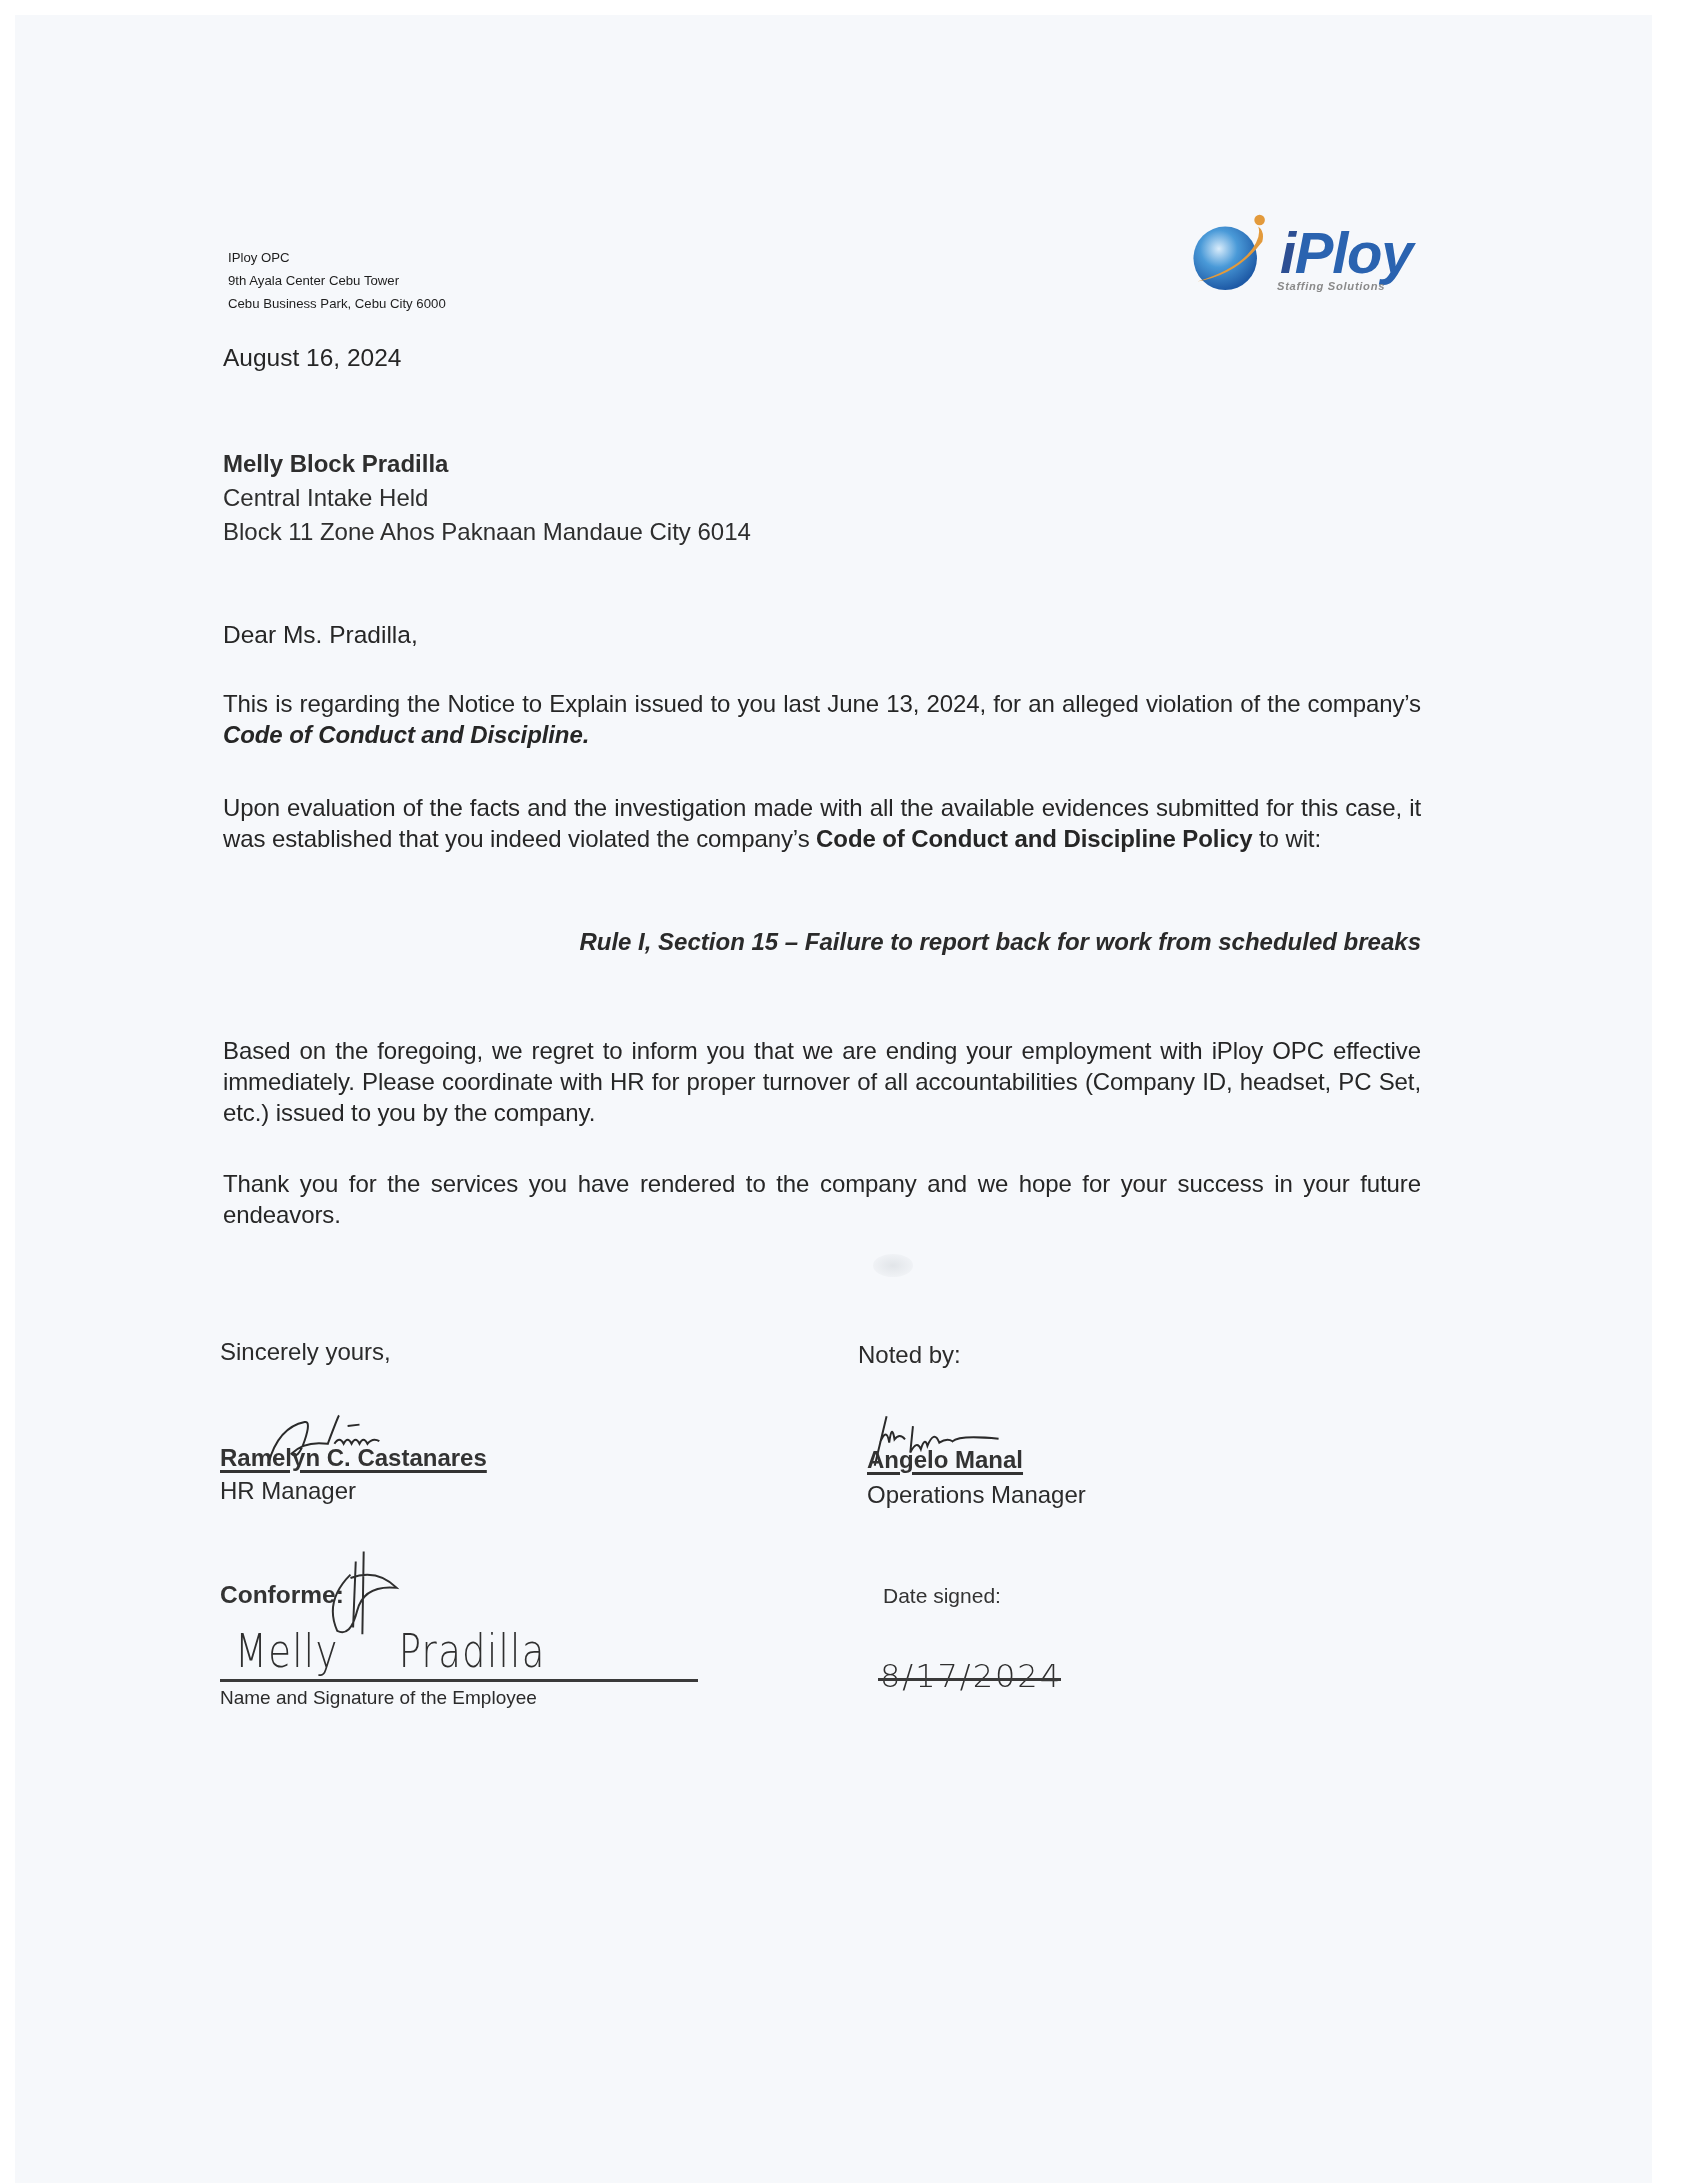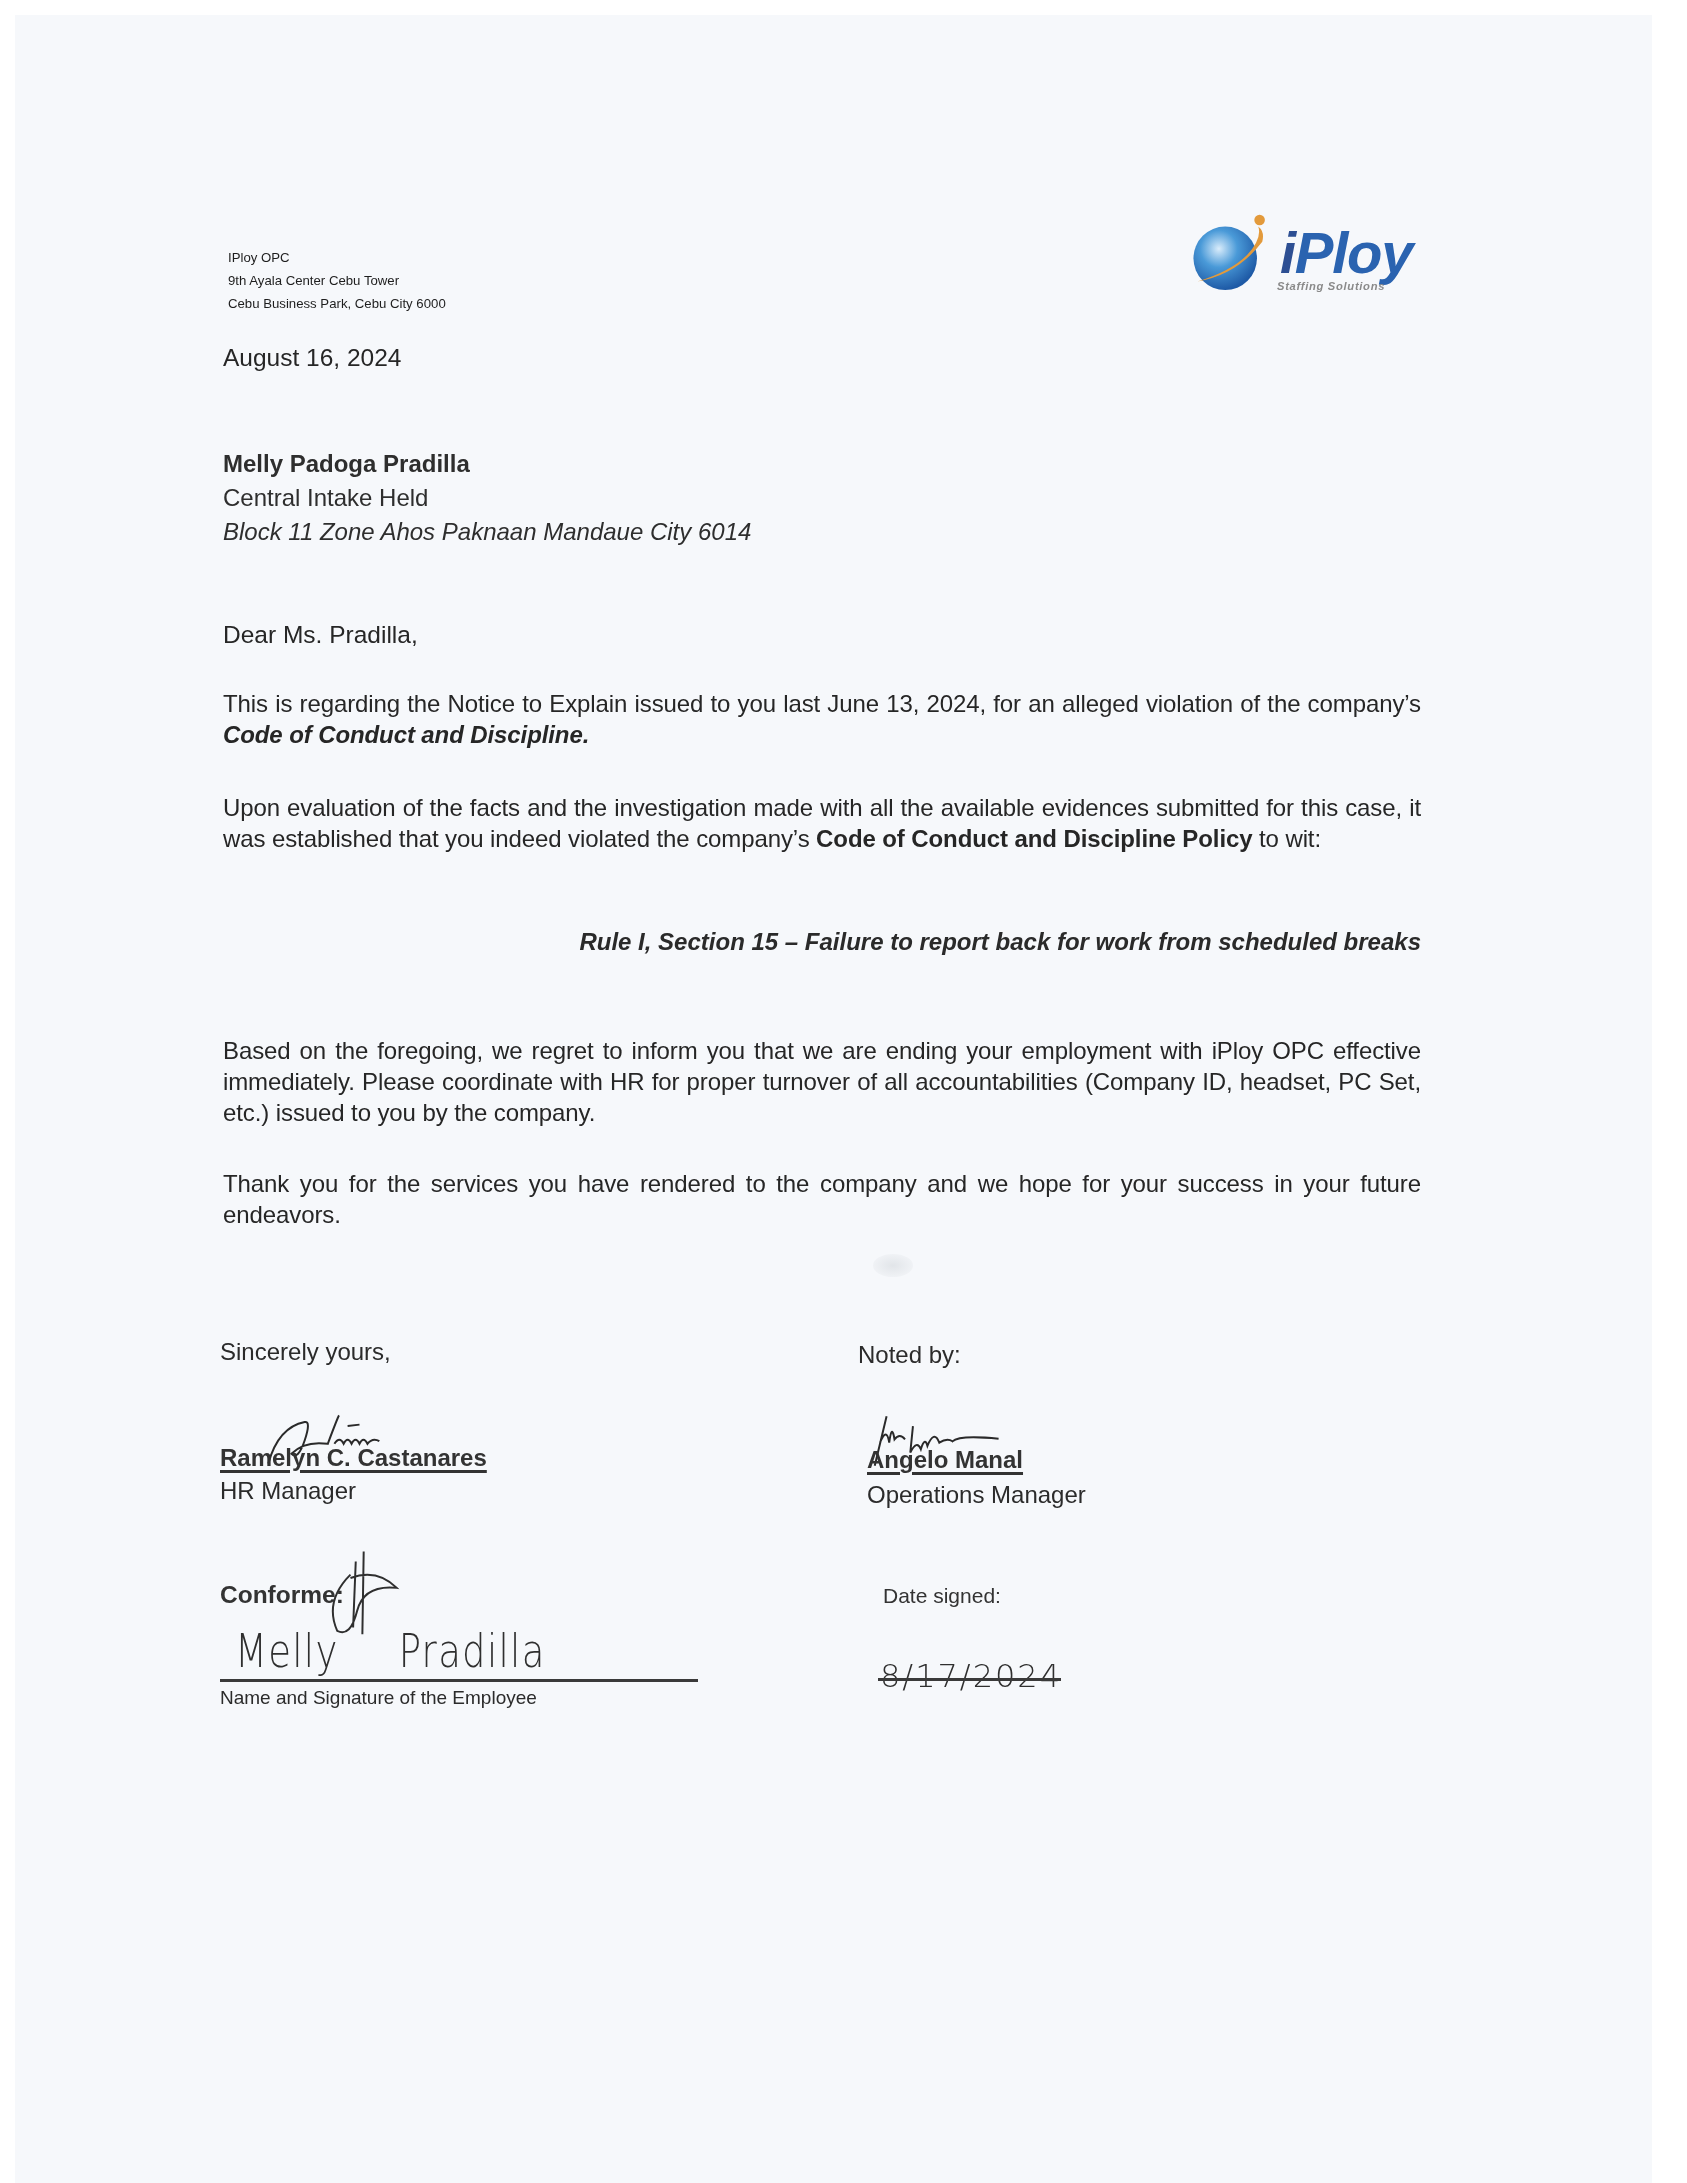--- a/index.html
+++ b/index.html
@@ -13,21 +13,21 @@
   .paper {
     position: absolute; left: 15px; top: 15px;
     width: 1637px; height: 2168px;
     background: #f6f8fb;
   }
   .abs { position: absolute; }
   .sender { left: 228px; top: 246px; font-size: 13.2px; line-height: 23px; color: #1e1e1e; }
   .date { left: 223px; top: 344px; font-size: 24.5px; color: #262626; }
   .recipient { left: 223px; top: 447px; font-size: 24px; line-height: 34px; color: #2e2e2e; }
   .recipient .name { font-weight: bold; }
-  .recipient .addr { font-style: italic; }
+  .recipient .addr { }
   .salutation { left: 223px; top: 621px; font-size: 24.5px; color: #262626; }
   .para {
     left: 223px; width: 1198px; font-size: 24px; line-height: 31px;
     text-align: justify; color: #262626; letter-spacing: -0.1px;
   }
   .p1 { top: 688px; }
   .p2 { top: 792px; }
   .p3 { top: 1035px; }
   .p4 { top: 1168px; }
   .bi { font-weight: bold; font-style: italic; }
@@ -85,21 +85,21 @@
     <path d="M20 105 Q 80 95 118 45 Q 122 30 112 22 Q 118 40 95 65 Q 70 90 20 105 Z" fill="#e39a3b"></path>
     <circle cx="114" cy="12" r="8" fill="#e39a3b"></circle>
   </svg>
   <div class="logo-text"><span class="i">i</span><span>Ploy</span></div>
   <div class="logo-sub">Staffing Solutions</div>
 </div>
 
 <div class="abs date">August 16, 2024</div>
 
 <div class="abs recipient">
-  <div class="name">Melly Padoga Pradilla</div>
+  <div class="name">Melly Block Pradilla</div>
   <div>Central Intake Held</div>
   <div class="addr">Block 11 Zone Ahos Paknaan Mandaue City 6014</div>
 </div>
 
 <div class="abs salutation">Dear Ms. Pradilla,</div>
 
 <div class="abs para p1"><span>This is regarding the Notice to Explain issued to you last June 13, 2024, for an alleged violation of the company’s </span><span class="bi">Code of Conduct and Discipline.</span></div>
 
 <div class="abs para p2"><span>Upon evaluation of the facts and the investigation made with all the available evidences submitted for this case, it was established that you indeed violated the company’s </span><span class="b">Code of Conduct and Discipline Policy</span><span> to wit:</span></div>
 

